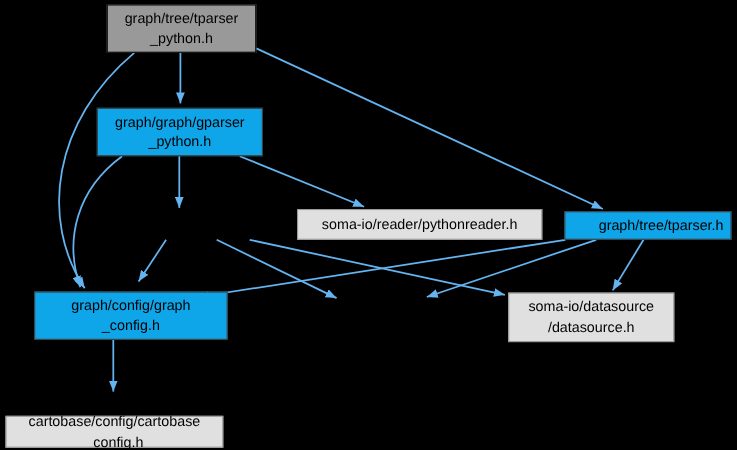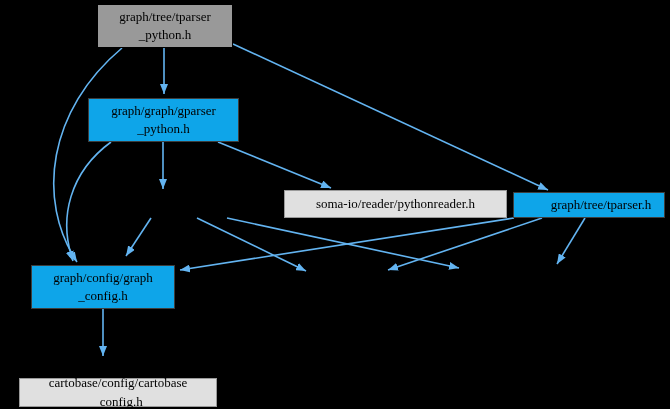--- a/index.html
+++ b/index.html
@@ -1,20 +1,20 @@
 <!DOCTYPE html>
 <html><head>
 <meta charset="utf-8">
 <style>
   html,body{margin:0;padding:0;background:#000;}
   .stage{
     position:relative;
     width:670px;height:409px;
     background:#000000;
-    font-family:Liberation Serif, serif;
+    font-family:Liberation Sans, sans-serif;
     overflow:hidden;
   }
   .edges{position:absolute;left:0;top:0;width:670px;height:409px;}
   .node{
     position:absolute;
     box-sizing:border-box;
     display:flex;align-items:center;justify-content:center;
     text-align:center;
     white-space:pre-line;
     font-size:13px;line-height:1.42;
@@ -26,21 +26,20 @@
     border:1.6px solid #000000;
   }
   .node-internal{
     background:#0ea5e9;
     border:1.3px solid #3d3d3d;
     text-align:center;
   }
   .node-external{
     background:#e0e0e0;
     border:1.3px solid #9a9a9a;
-    margin-left:14px;
   }
   .edge{
     fill:none;
     stroke:#63b4f1;
     stroke-width:1.6px;
   }
 </style>
 </head>
 <body>
 
@@ -71,21 +70,23 @@
 _python.h</div>
 
   <div class="node node-internal" style="left:88px;top:98px;width:151px;height:44px;">graph/graph/gparser
 _python.h</div>
 
 
   <div class="node node-external" style="left:270px;top:190px;width:223px;height:28px;">soma-io/reader/pythonreader.h</div>
 
   <div class="node node-internal" style="left:513px;top:192px;width:152px;height:26px;padding-left:28px;">graph/tree/tparser.h</div>
 
-  <div class="node node-internal" style="left:31px;top:265px;width:144px;height:44px;">graph/config/graph
+  <div class="node node-internal" style="left:31px;top:265px;width:176px;height:44px;">graph/config/graph
 _config.h</div>
 
 
+  <div class="node node-external" style="left:462px;top:266px;width:151px;height:45px;">soma-io/datasource
+/datasource.h</div>
 
   <div class="node node-external" style="left:5px;top:378px;width:198px;height:29px;">cartobase/config/cartobase
 _config.h</div>
 
 </div>
 
 </body></html>

